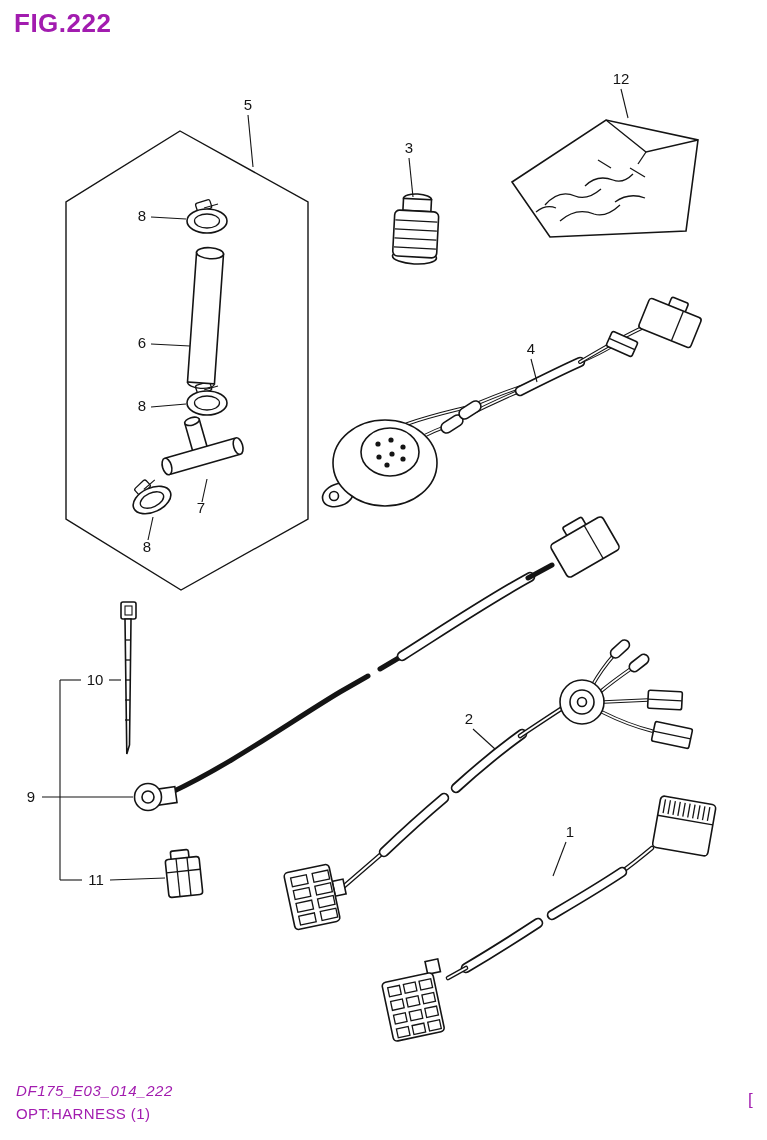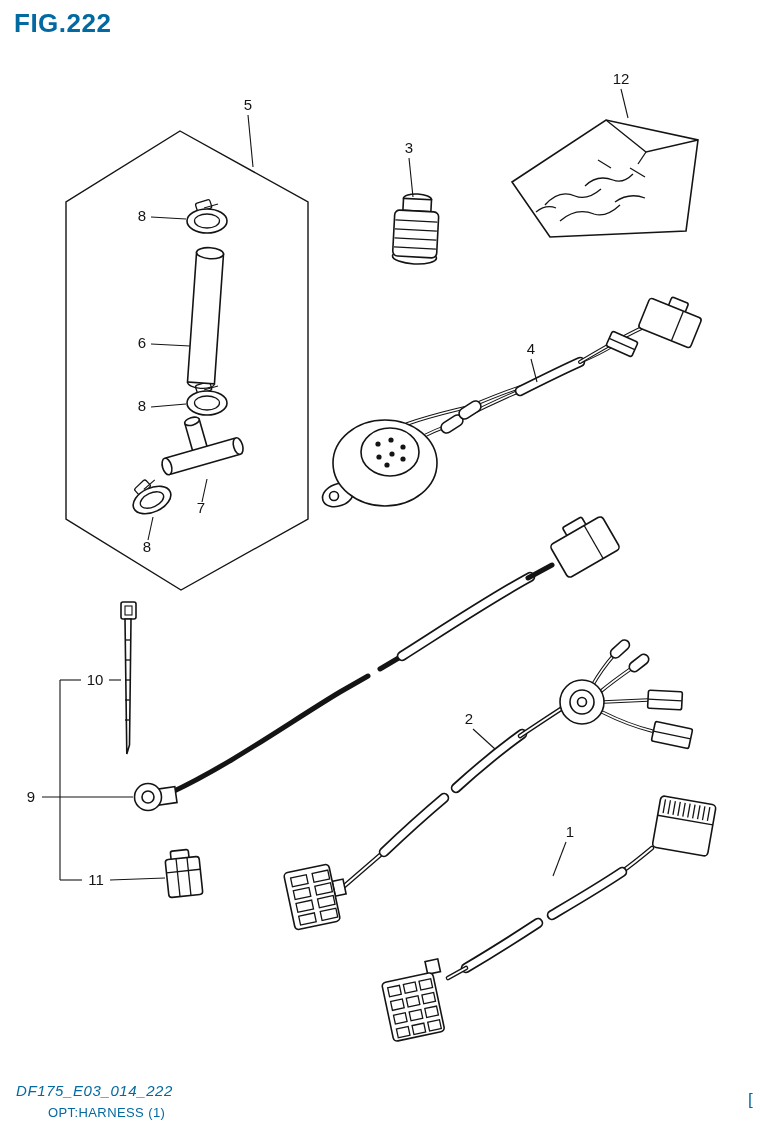--- a/index.html
+++ b/index.html
@@ -1,21 +1,21 @@
 <!DOCTYPE html>
 <html><head>
 <meta charset="utf-8">
 <style>
   html,body{margin:0;padding:0;background:#fff;}
   .page{position:relative;width:767px;height:1140px;background:#fff;overflow:hidden;
-        font-family:"Liberation Sans",sans-serif;color:#0369a1;}
+        font-family:"Liberation Sans",sans-serif;color:#a21caf;}
   .fig-title{position:absolute;left:14px;top:8px;font-size:26px;font-weight:bold;
              letter-spacing:0.5px;}
   .footer-code{position:absolute;left:16px;top:1082px;font-size:15px;letter-spacing:0.6px;font-style:italic;}
-  .footer-caption{position:absolute;left:16px;top:1105px;font-size:13px;letter-spacing:0.4px;margin-left:32px;}
+  .footer-caption{position:absolute;left:16px;top:1105px;font-size:15px;letter-spacing:0.4px;}
   .edge-mark{position:absolute;left:748px;top:1090px;font-size:17px;}
   svg.diagram{position:absolute;left:0;top:0;}
   svg text{font-family:"Liberation Sans",sans-serif;fill:#141414;}
   .callout{font-size:15px;}
   .part{fill:#fff;stroke:#141414;stroke-width:1.6;}
   .thin{fill:none;stroke:#141414;stroke-width:1.3;}
   .leader{fill:none;stroke:#141414;stroke-width:1.1;}
   .wire-out{fill:none;stroke:#141414;stroke-width:4.6;stroke-linecap:round;}
   .wire-in{fill:none;stroke:#fff;stroke-width:2;stroke-linecap:round;}
   .sleeve-out{fill:none;stroke:#141414;stroke-width:10.5;stroke-linecap:round;}

